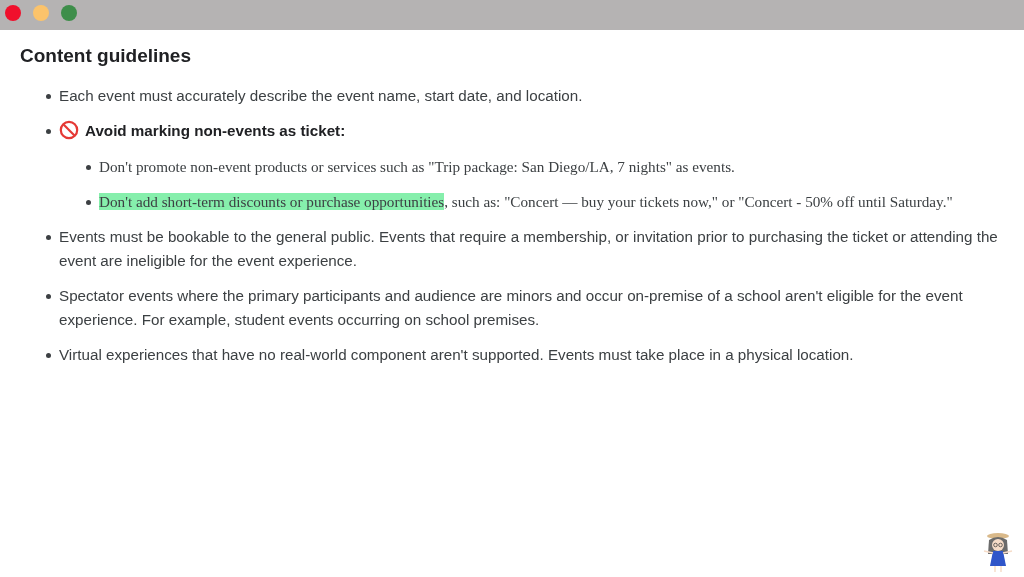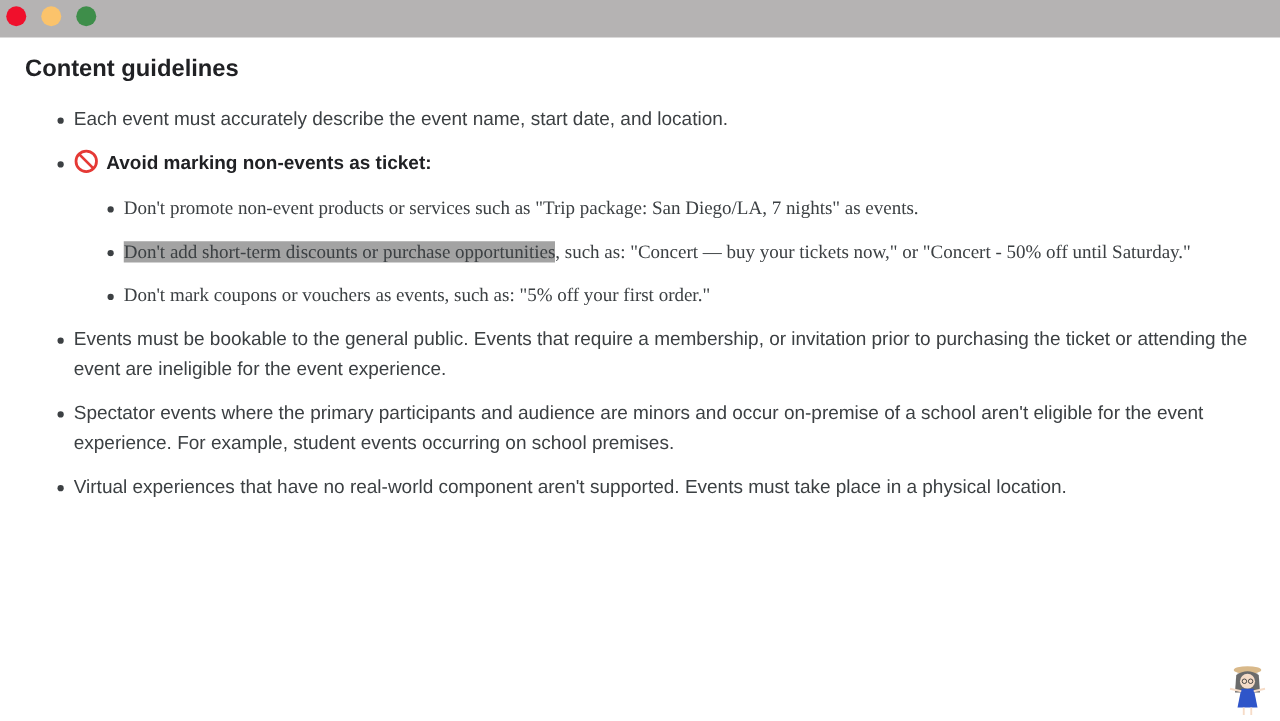--- a/index.html
+++ b/index.html
@@ -38,21 +38,21 @@
     .sub-list > li { padding-left: 40px; margin-bottom: 11px; margin-left: 0; }
     .sub-list > li::before {
       content: ""; position: absolute; left: 27px; top: 10px;
       width: 5px; height: 5px; border-radius: 50%; background: #3c4043;
     }
     .sub-list { margin-left: 0; }
     .bold { font-weight: bold; color: #202124; }
     .no-icon {
       display: inline-block; vertical-align: -4px; width: 20px; height: 20px; margin-right: 6px;
     }
-    .highlight { background: #a3a3a3; }
+    .highlight { background: #86efac; }
     .mascot {
       position: absolute; left: 978px; top: 528px; width: 40px; height: 46px;
     }
   </style>
 </head>
 <body>
 
 <div class="titlebar">
   <div class="dot red"></div>
   <div class="dot yellow"></div>
@@ -66,21 +66,20 @@
     <li><span>Each event must accurately describe the event name, start date, and location.</span></li>
 
     <li>
       <svg class="no-entry no-icon" viewBox="0 0 20 20">
         <circle cx="10" cy="10" r="8.2" fill="none" stroke="#e53935" stroke-width="2.2"></circle>
         <line x1="4.3" y1="4.3" x2="15.7" y2="15.7" stroke="#e53935" stroke-width="2.2"></line>
       </svg><span class="bold">Avoid marking non-events as ticket:</span>
       <ul class="sub-list">
         <li><span>Don't promote non-event products or services such as "Trip package: San Diego/LA, 7 nights" as events.</span></li>
         <li><span class="highlight">Don't add short-term discounts or purchase opportunities</span><span>, such as: "Concert — buy your tickets now," or "Concert - 50% off until Saturday."</span></li>
-        <li style="margin-bottom:0"><span>Don't mark coupons or vouchers as events, such as: "5% off your first order."</span></li>
       </ul>
     </li>
 
     <li><span>Events must be bookable to the general public. Events that require a membership, or invitation prior to purchasing the ticket or attending the event are ineligible for the event experience.</span></li>
     <li><span>Spectator events where the primary participants and audience are minors and occur on-premise of a school aren't eligible for the event experience. For example, student events occurring on school premises.</span></li>
     <li><span>Virtual experiences that have no real-world component aren't supported. Events must take place in a physical location.</span></li>
   </ul>
 </div>
 
 <svg class="mascot" viewBox="0 0 40 46">

